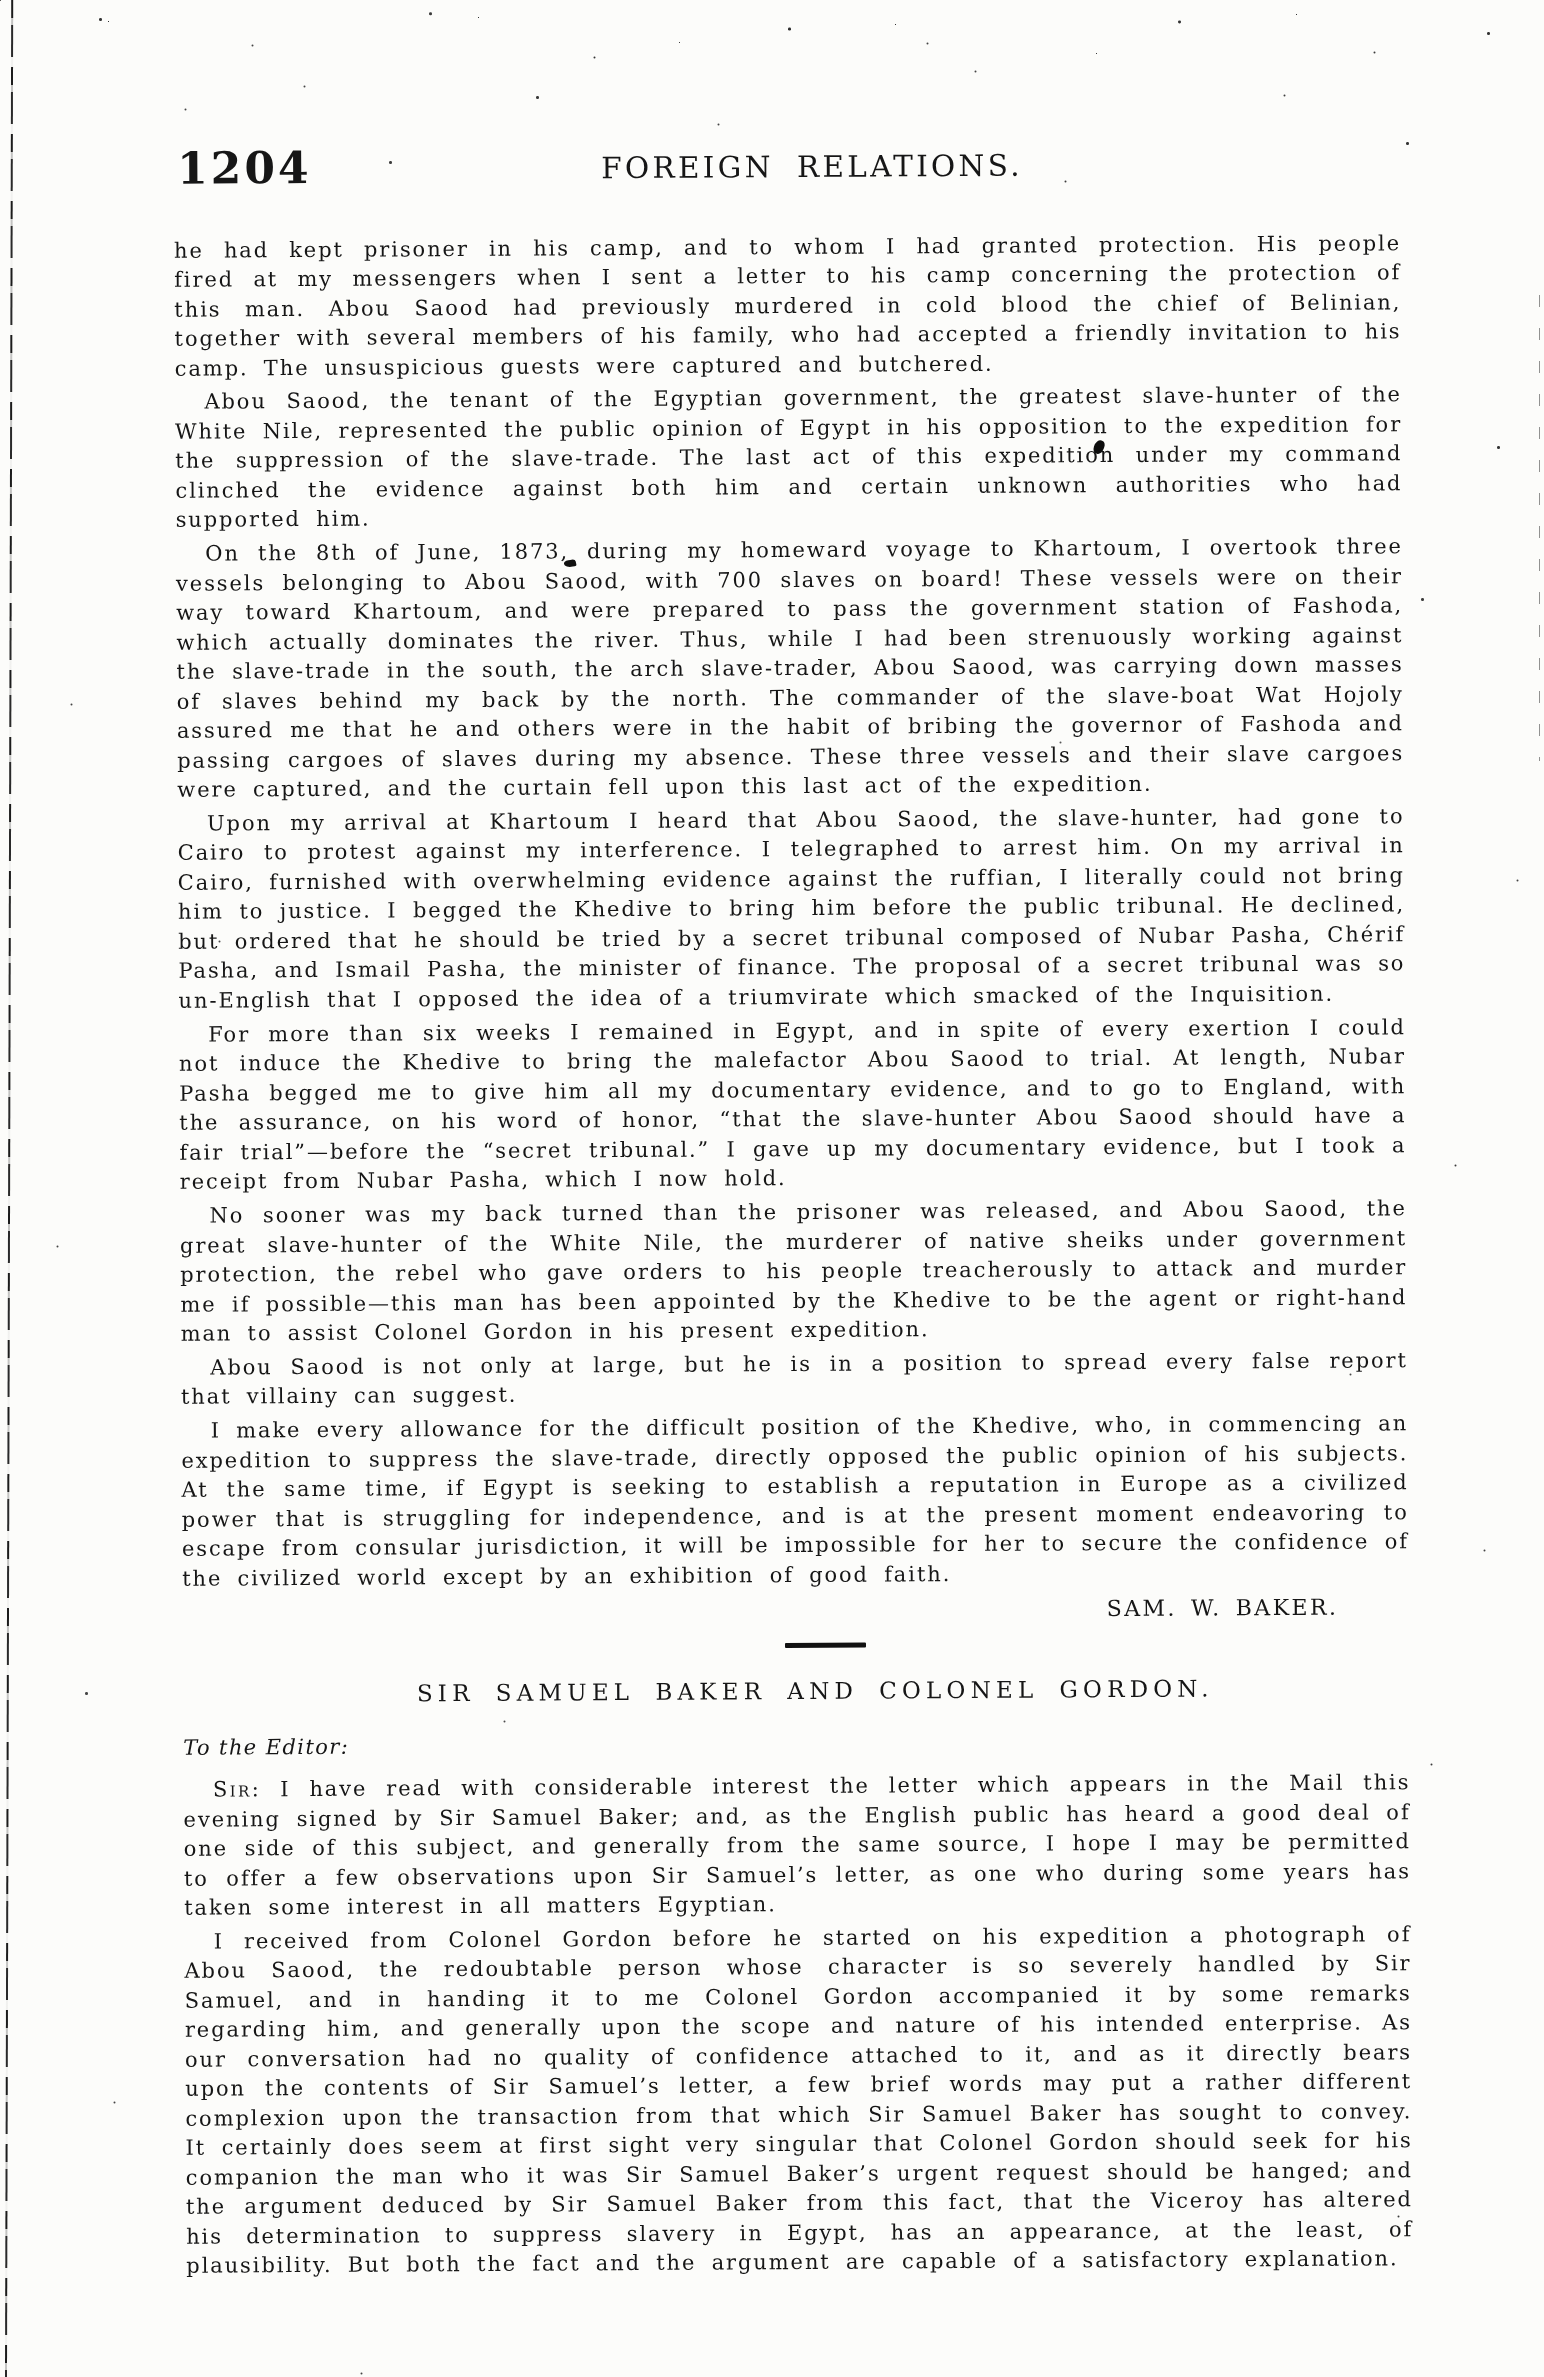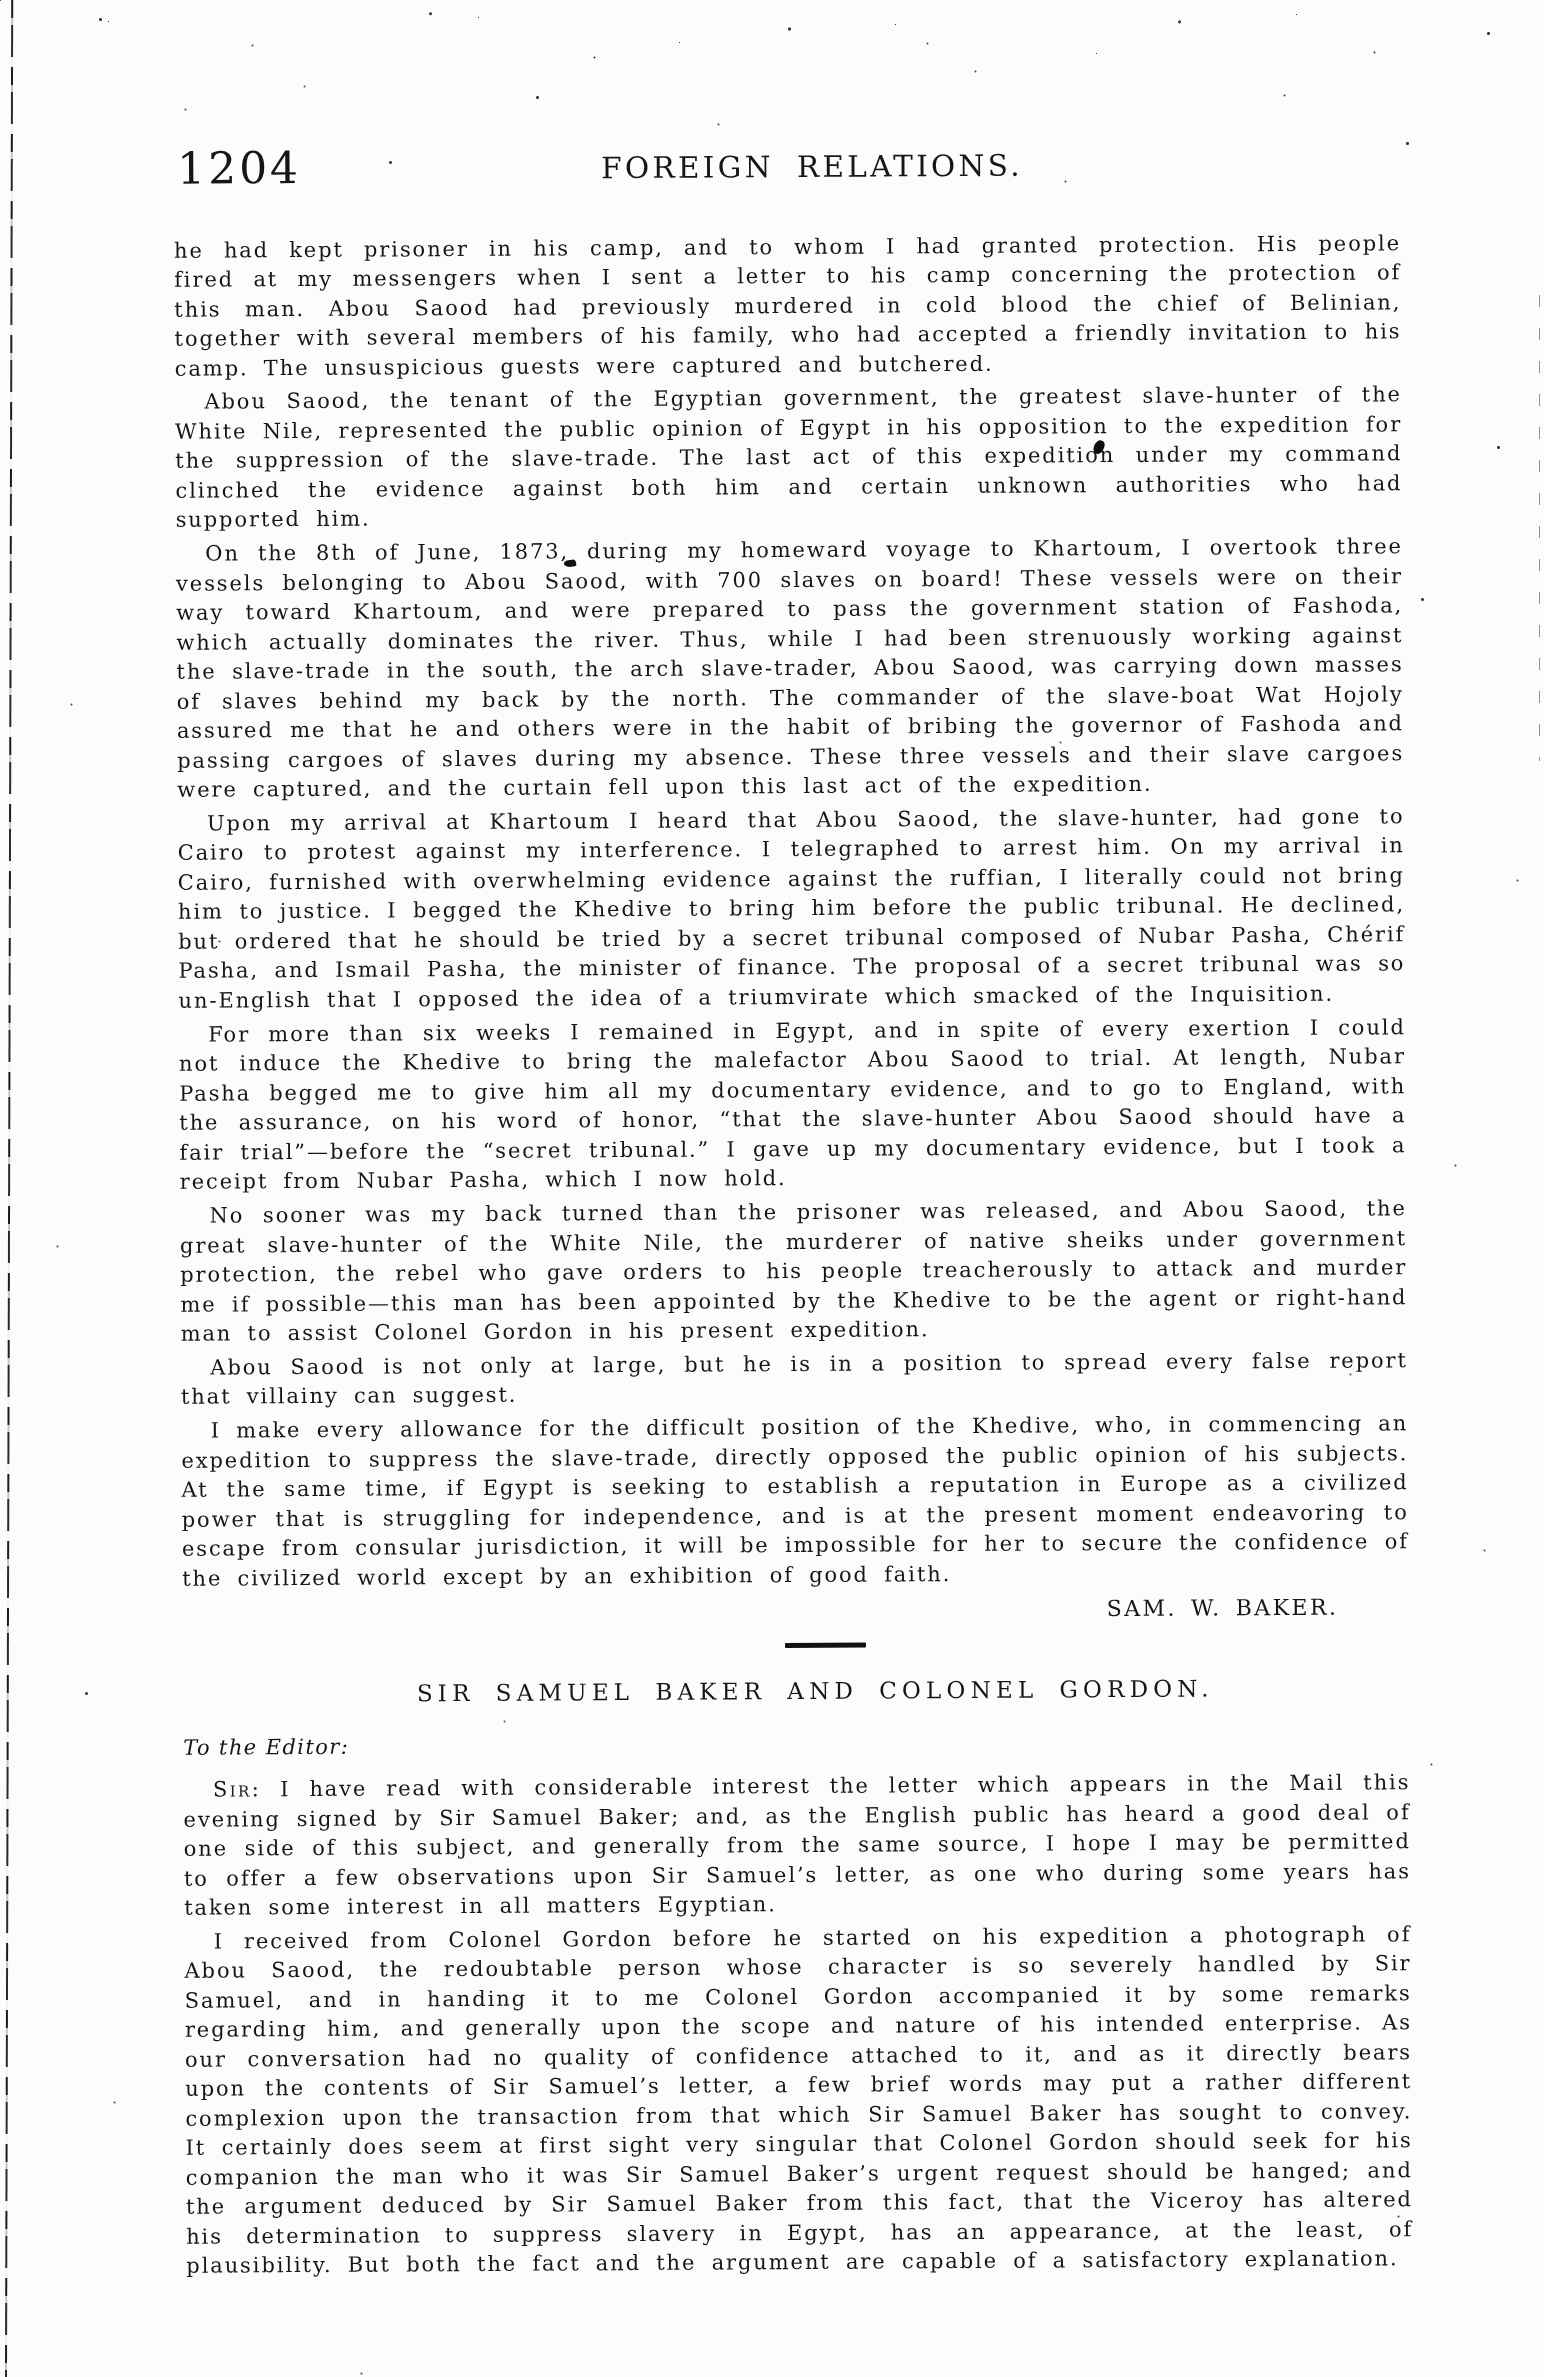--- a/index.html
+++ b/index.html
@@ -49,21 +49,21 @@
       radial-gradient(circle 0.7px at 95% 55%, #404040 55%, transparent 60%);
   }
   
   .sheet{
     position:absolute;left:180px;top:0;width:1227px;
     transform:rotate(-.35deg);transform-origin:613px 1236px;
   }
   .masthead{position:relative;height:55px;margin-top:150px;}
   .folio{
     position:absolute;left:3.8px;top:-6.7px;
-    font-size:44px;font-weight:normal;letter-spacing:2.9px;line-height:1;
+    font-size:44px;font-weight:bold;letter-spacing:2.9px;line-height:1;
   }
   .running-title{
     position:absolute;left:0;right:0;top:2.9px;text-align:center;
     font-size:29.5px;letter-spacing:3.3px;word-spacing:10.5px;line-height:1;
     transform:translateX(25px);
   }
   .bodytext{
     font-size:21px;line-height:29.5px;
     letter-spacing:1.9px;word-spacing:6.7px;
     text-align:justify;

